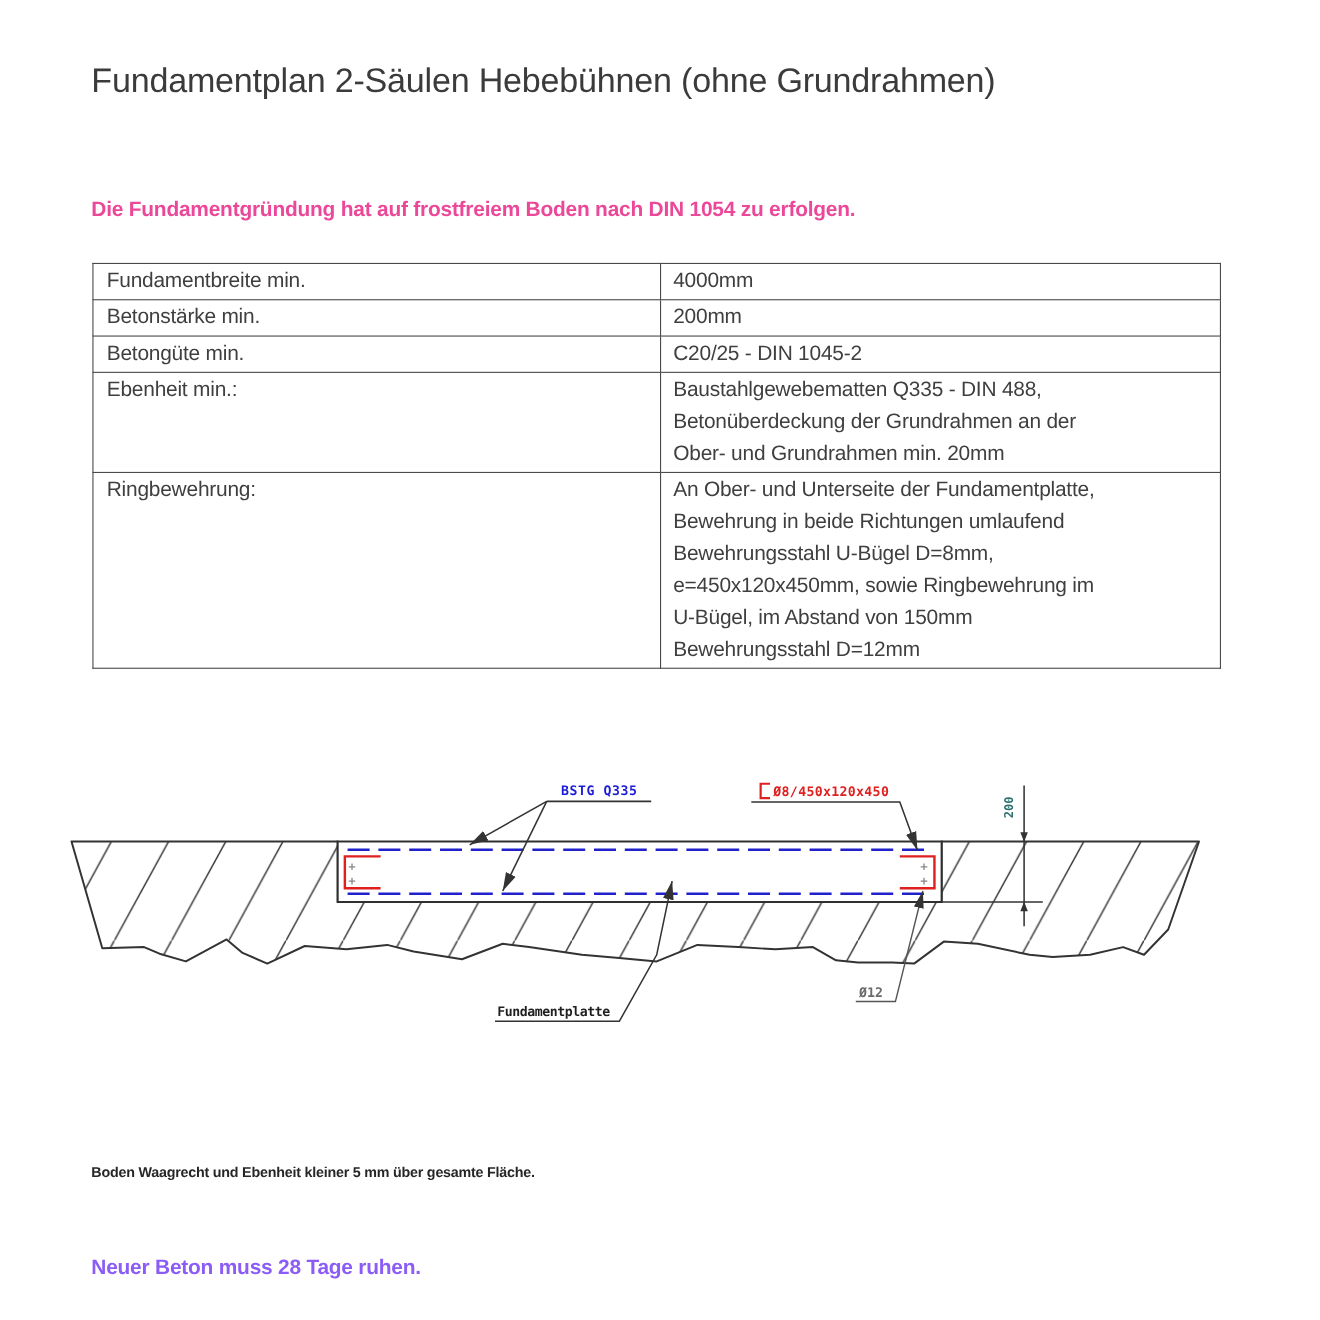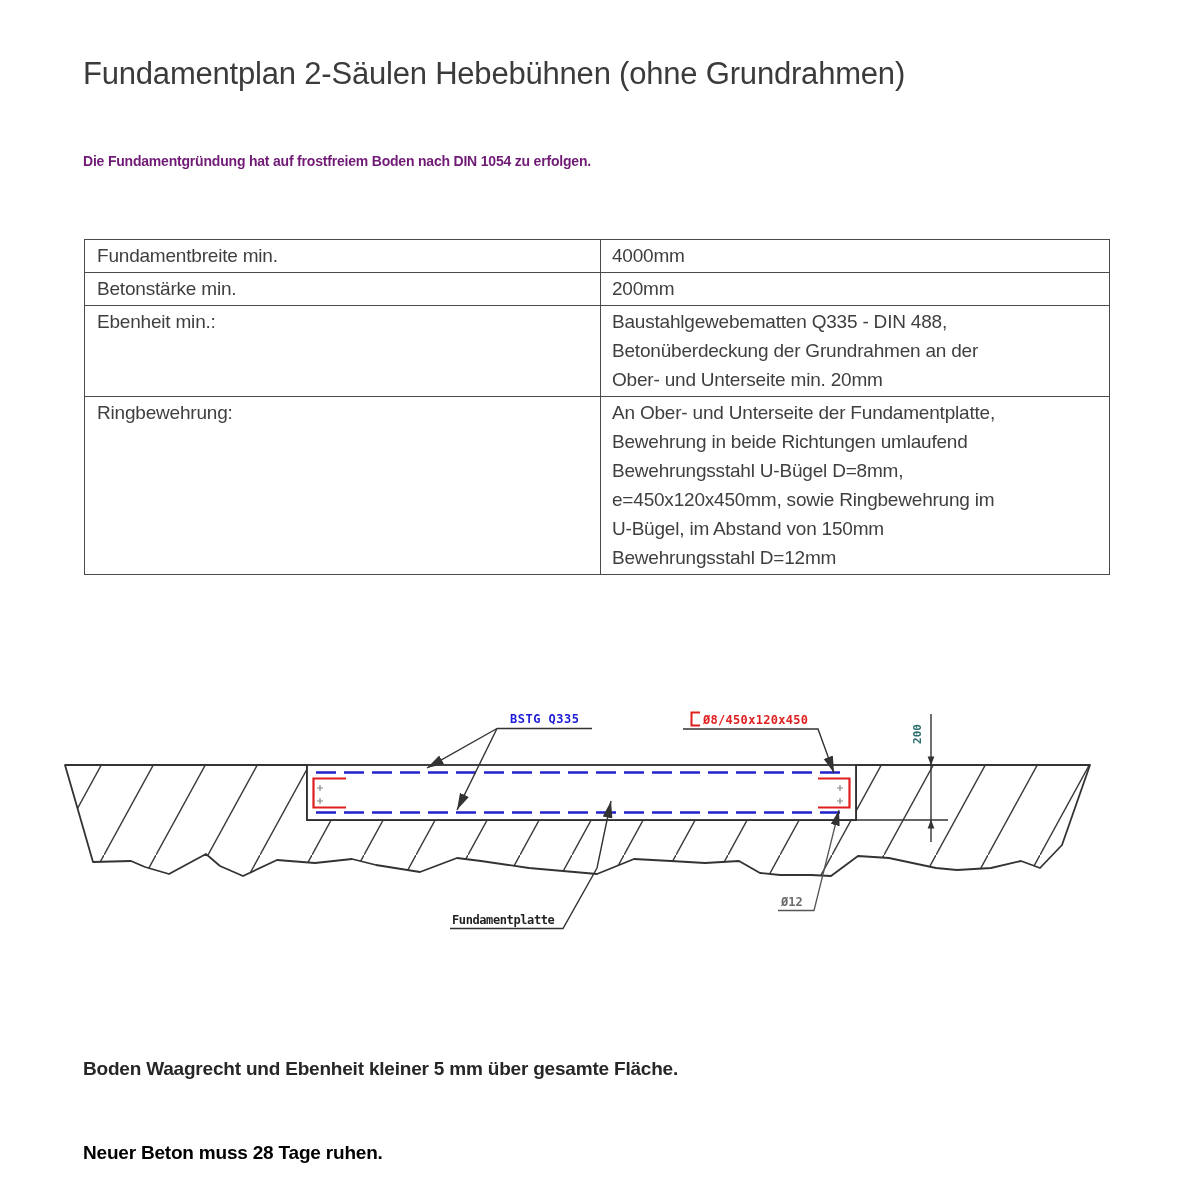--- a/index.html
+++ b/index.html
@@ -9,22 +9,22 @@
     background:#ffffff;
     font-family:"Liberation Sans", sans-serif;
     overflow:hidden;
   }
   .page-title {
     position:absolute; left:83px; top:56px;
     font-size:31px; font-weight:400; color:#3b3b3b;
     letter-spacing:-0.2px; white-space:nowrap;text-align:right;
   }
   .intro-note {
-    position:absolute; left:83px; top:153px;
-    font-size:14px; font-weight:600; color:#701a75;
+    position:absolute; left:83px; top:180px;
+    font-size:19px; font-weight:600; color:#ec4899;
     letter-spacing:-0.2px; white-space:nowrap;
   }
   table.spec {
     position:absolute; left:84px; top:239px;
     width:988px; border-collapse:collapse;
     table-layout:fixed;
   }
   table.spec td {
     border:1px solid #4a4a4a;
     vertical-align:top;
@@ -35,26 +35,26 @@
   }
   table.spec td.lbl { width:497px; }
   table.spec td.val { width:491px; padding-left:11px; }
   table.spec tr.short td { height:28px; }
   .vline { display:block; }
   .drawing {
     position:absolute; left:0; top:690px;
   }
   .note-a {
     position:absolute; left:83px; top:1058px;
-    font-size:19px; font-weight:600; color:#262626;
+    font-size:13px; font-weight:600; color:#262626;
     letter-spacing:-0.2px; white-space:nowrap;
   }
   .note-b {
     position:absolute; left:83px; top:1142px;
-    font-size:19px; font-weight:600; color:#000000;
+    font-size:19px; font-weight:600; color:#8b5cf6;
     letter-spacing:-0.2px; white-space:nowrap;
   }
   .cadfont {
     font-family:"DejaVu Sans Mono", monospace;
     font-weight:bold;
   }
 </style>
 </head>
 <body>
 
@@ -71,26 +71,32 @@
       <td class="val">
             <span class="vline">4000mm</span>
           </td>
     </tr>
     <tr class="short">
       <td class="lbl">Betonstärke min.</td>
       <td class="val">
             <span class="vline">200mm</span>
           </td>
     </tr>
+    <tr class="short">
+      <td class="lbl">Betongüte min.</td>
+      <td class="val">
+            <span class="vline">C20/25 - DIN 1045-2</span>
+          </td>
+    </tr>
     <tr>
       <td class="lbl">Ebenheit min.:</td>
       <td class="val">
         <span class="vline">Baustahlgewebematten Q335 - DIN 488,</span>
         <span class="vline">Betonüberdeckung der Grundrahmen an der</span>
-        <span class="vline">Ober- und Unterseite min. 20mm</span>
+        <span class="vline">Ober- und Grundrahmen min. 20mm</span>
       </td>
     </tr>
     <tr>
       <td class="lbl">Ringbewehrung:</td>
       <td class="val">
         <span class="vline">An Ober- und Unterseite der Fundamentplatte,</span>
         <span class="vline">Bewehrung in beide Richtungen umlaufend</span>
         <span class="vline">Bewehrungsstahl U-Bügel D=8mm,</span>
         <span class="vline">e=450x120x450mm, sowie Ringbewehrung im</span>
         <span class="vline">U-Bügel, im Abstand von 150mm</span>

